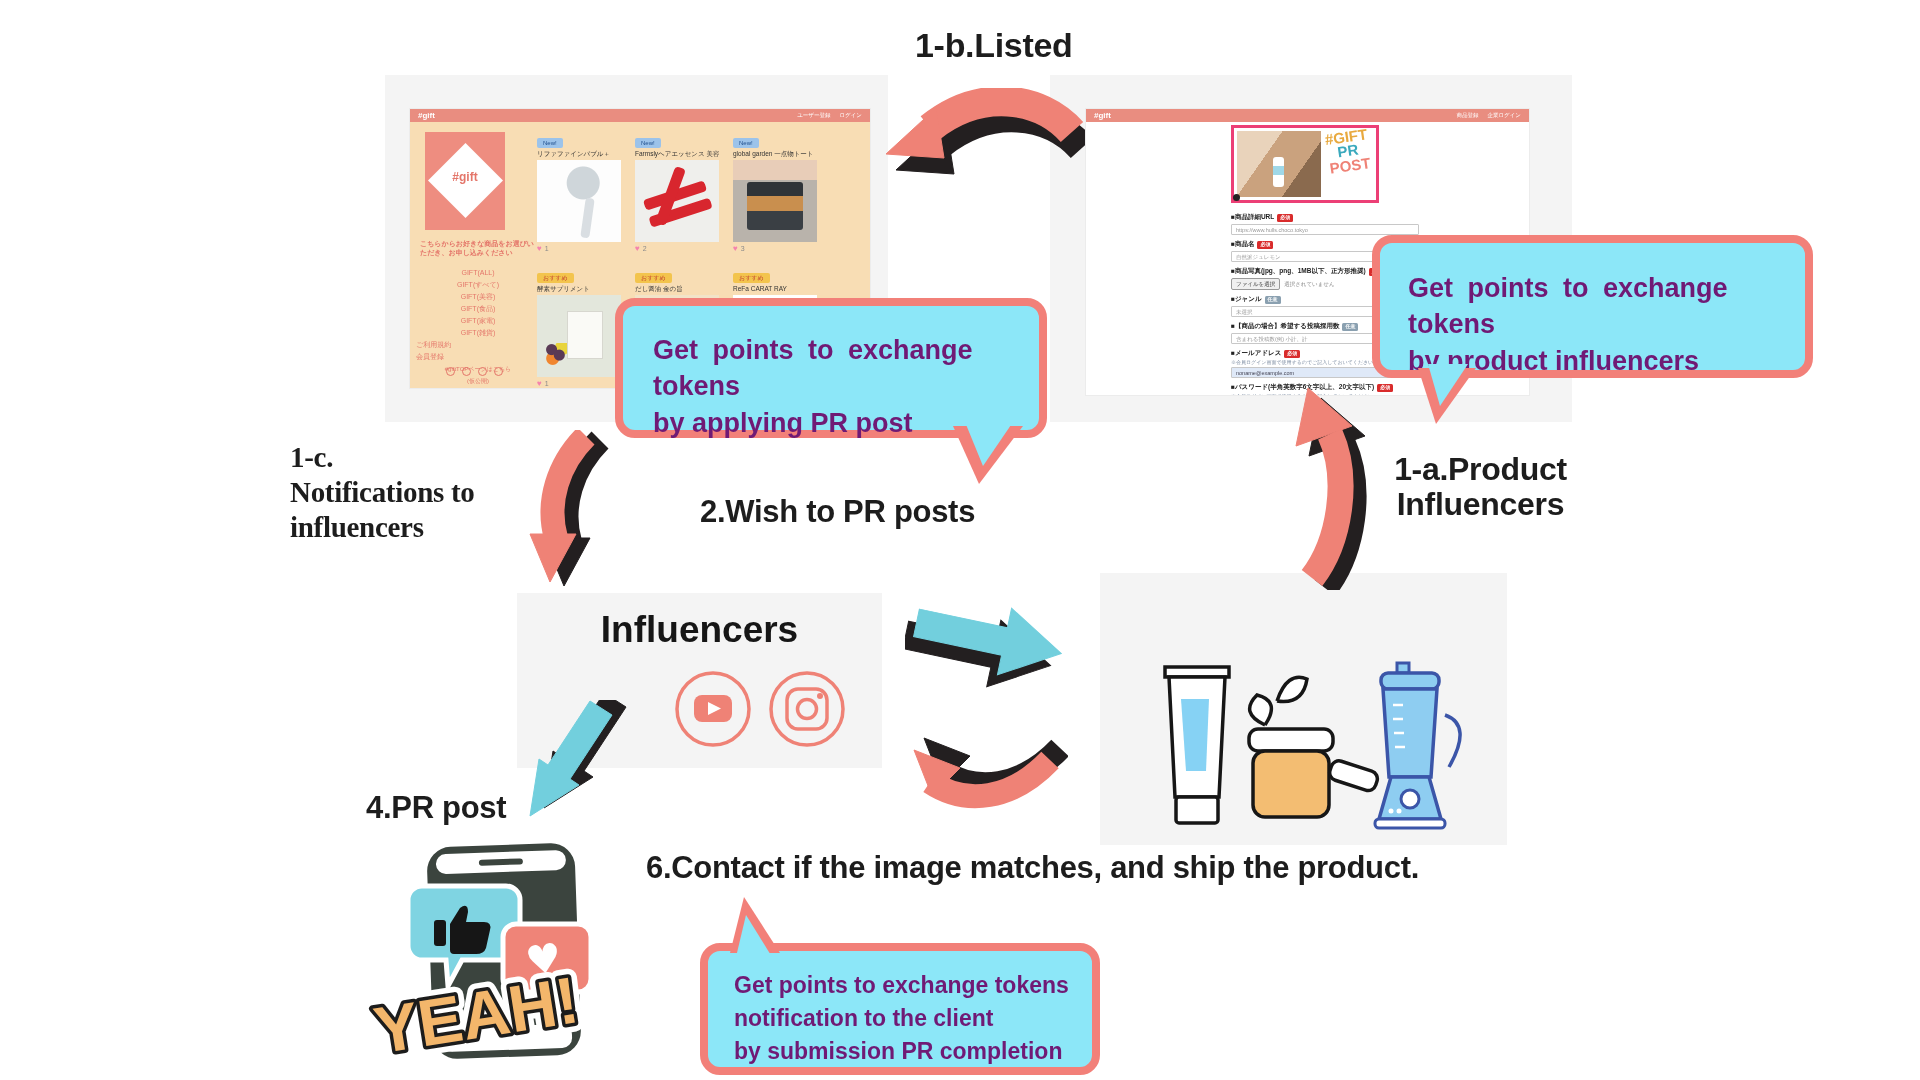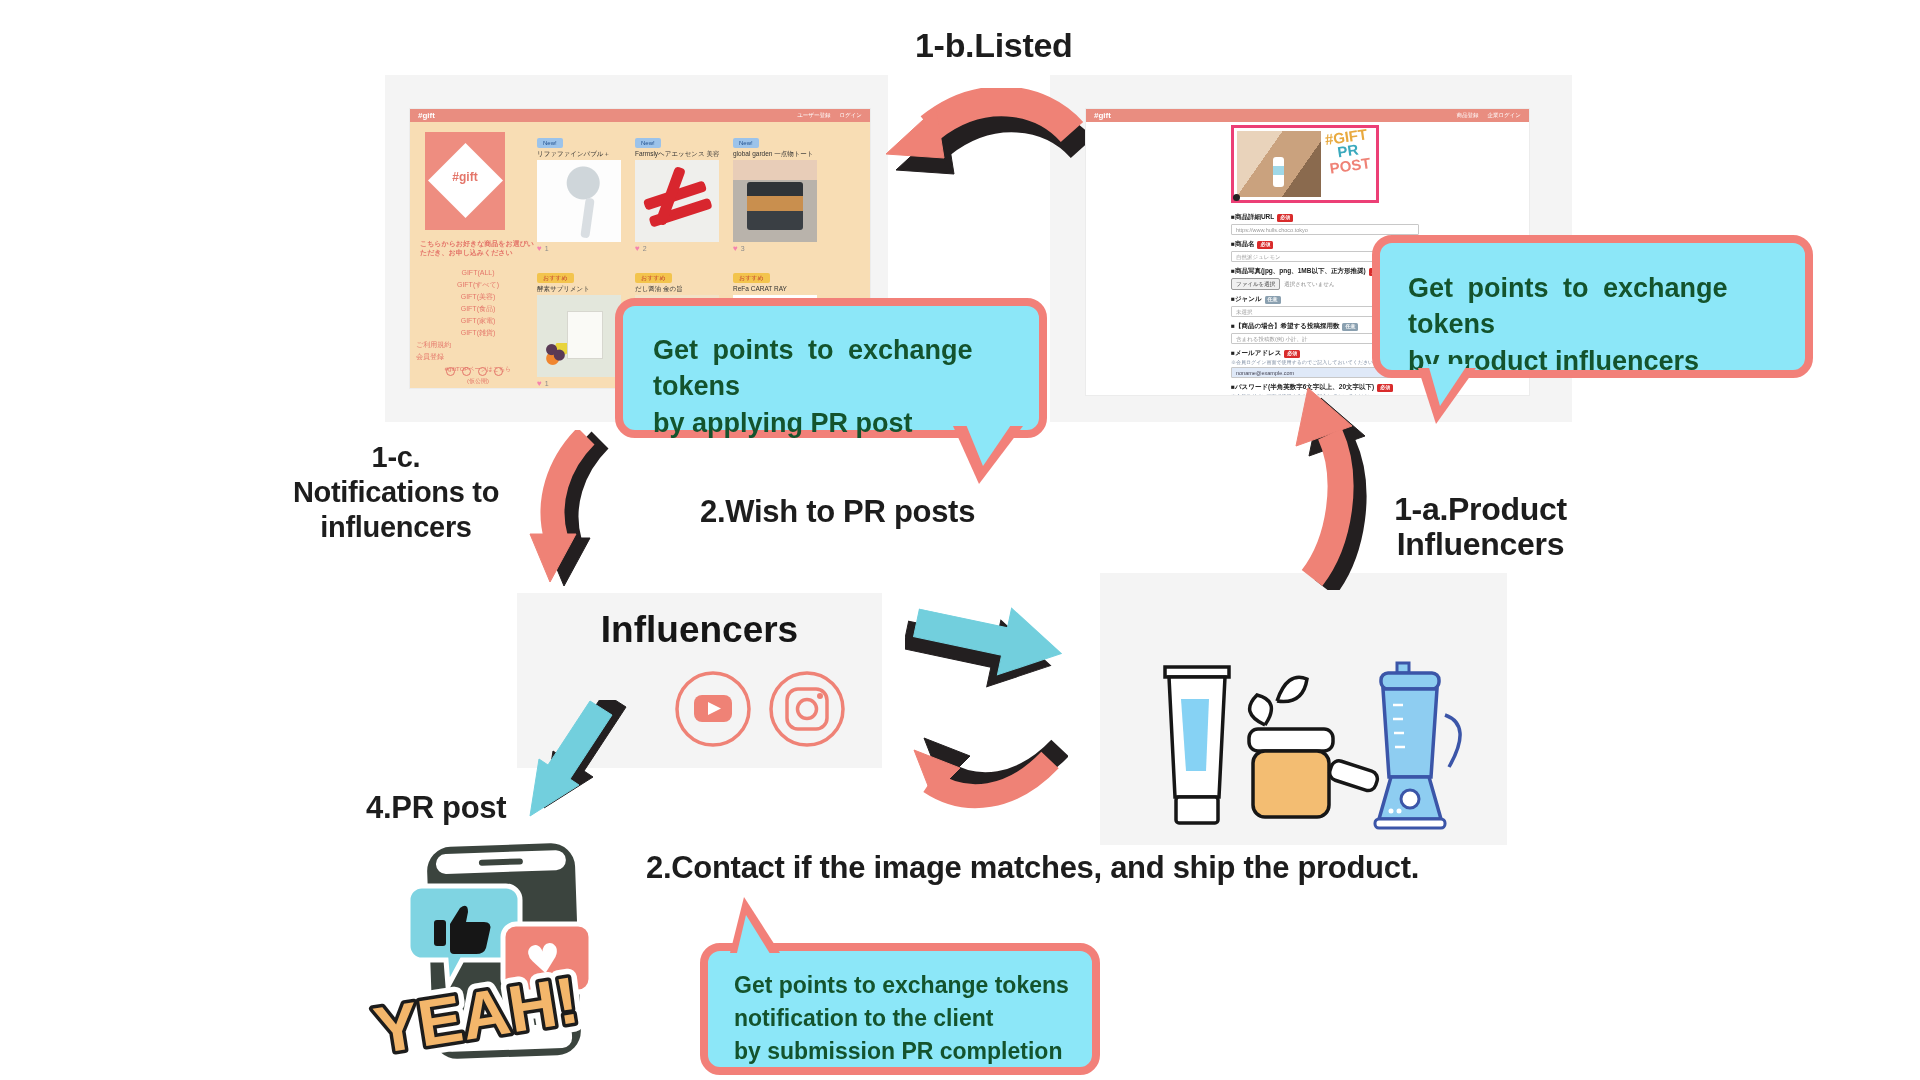--- a/index.html
+++ b/index.html
@@ -3,23 +3,23 @@
 <meta charset="utf-8">
 <style>
   html,body{margin:0;padding:0;background:#fff;}
   .canvas{position:relative;width:1920px;height:1080px;background:#fff;overflow:hidden;
           font-family:"Liberation Sans",sans-serif;color:#1d1d1d;}
   .abs{position:absolute;}
 
   
   .dlabel{position:absolute;font-weight:700;color:#1d1d1d;letter-spacing:-0.3px;}
   #lbl-listed{left:915px;top:26px;font-size:34px;}
-  #lbl-notif{left:290px;top:440px;width:212px;font-size:29px;text-align:center;line-height:1.2;}
+  #lbl-notif{left:290px;top:440px;width:212px;font-size:29px;text-align:left;line-height:1.2;font-family:Liberation Serif, serif;}
   #lbl-wish{left:700px;top:494px;font-size:31px;}
-  #lbl-prodreg{left:1368px;top:452px;width:225px;font-size:32px;text-align:center;line-height:1.1;margin-top:40px;}
+  #lbl-prodreg{left:1368px;top:452px;width:225px;font-size:32px;text-align:center;line-height:1.1;}
   #lbl-contact{left:646px;top:850px;font-size:31px;}
   #lbl-prpost{left:366px;top:790px;font-size:31px;}
 
   
   .panel{position:absolute;background:#f4f4f4;}
   #panel-left{left:385px;top:75px;width:503px;height:347px;}
   #panel-right{left:1050px;top:75px;width:522px;height:347px;}
   #box-influencers{left:517px;top:593px;width:365px;height:175px;background:#f4f4f4;}
   #box-client{left:1100px;top:573px;width:407px;height:272px;background:#f4f4f4;}
   .box-title{position:absolute;width:100%;text-align:center;font-weight:800;color:#161616;}
@@ -87,21 +87,21 @@
   .fopt{background:#8aa0b0;color:#fff;}
   .fnote{font-size:5px;color:#7a8aa0;margin:1px 0;}
   .finput{margin-top:2px;width:188px;height:11px;border:1px solid #c8c8c8;background:#fff;font-size:5.5px;color:#999;line-height:11px;padding-left:4px;box-sizing:border-box;border-radius:1px;}
   .ffilled{background:#dfe9f8;color:#445;}
   .frow{margin-top:2px;display:flex;align-items:center;gap:4px;}
   .fbtn{font-size:5.5px;border:1px solid #9a9a9a;background:#f0f0f0;padding:1.5px 4px;border-radius:2px;color:#333;}
   .fnote2{font-size:5.5px;color:#888;}
 
   
   .bubble{position:absolute;background:#8ce7f8;border:8px solid #f28079;border-radius:20px;box-sizing:border-box;z-index:30;}
-  .b-line{font-weight:700;color:#14532d;}
+  .b-line{font-weight:700;color:#701a75;}
   #bubble-apply{left:615px;top:298px;width:432px;height:140px;padding:26px 0 0 30px;}
   #bubble-apply .b-line{font-size:27px;line-height:1.35;}
   #bubble-apply .b-line:first-child{word-spacing:7px;}
   #bubble-register{left:1372px;top:235px;width:441px;height:143px;padding:27px 0 0 28px;}
   #bubble-register .b-line{font-size:27px;line-height:1.35;}
   #bubble-register .b-line:first-child{word-spacing:7px;}
   #bubble-submission{left:700px;top:943px;width:400px;height:132px;padding:18px 0 0 26px;}
   #bubble-submission .b-line{font-size:23px;line-height:1.43;}
   .tail{position:absolute;width:0;height:0;}
   #bubble-apply .tail-s{bottom:-54px;left:330px;border-left:26px solid transparent;border-right:44px solid transparent;border-top:58px solid #f28079;}
@@ -409,16 +409,16 @@
   <div class="dlabel" id="lbl-notif">
     <div>1-c.</div>
     <div>Notifications to</div>
     <div>influencers</div>
   </div>
   <div class="dlabel" id="lbl-wish">2.Wish to PR posts</div>
   <div class="dlabel" id="lbl-prodreg">
     <div>1-a.Product</div>
     <div>Influencers</div>
   </div>
-  <div class="dlabel" id="lbl-contact">2.Contact if the image matches, and ship the product.</div>
+  <div class="dlabel" id="lbl-contact">6.Contact if the image matches, and ship the product.</div>
   <div class="dlabel" id="lbl-prpost">4.PR post</div>
 
 </div>
 
 </body></html>

